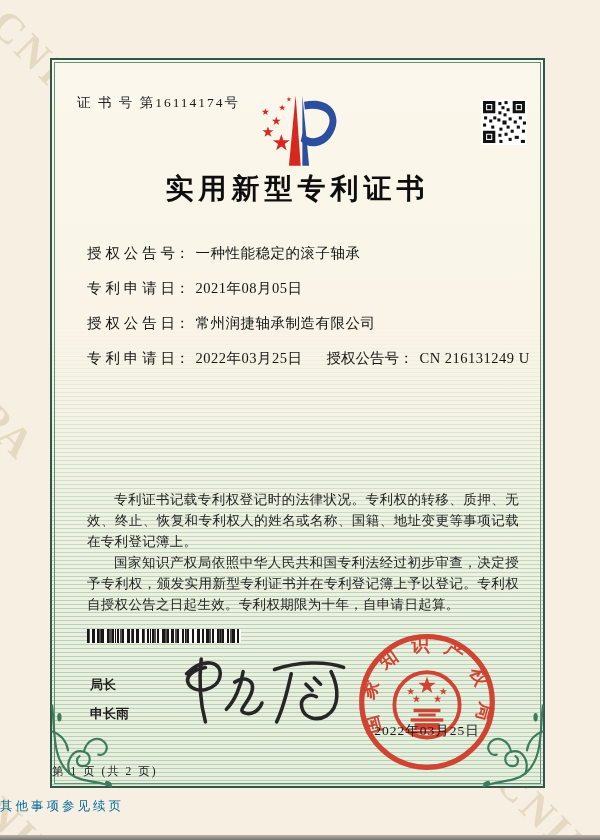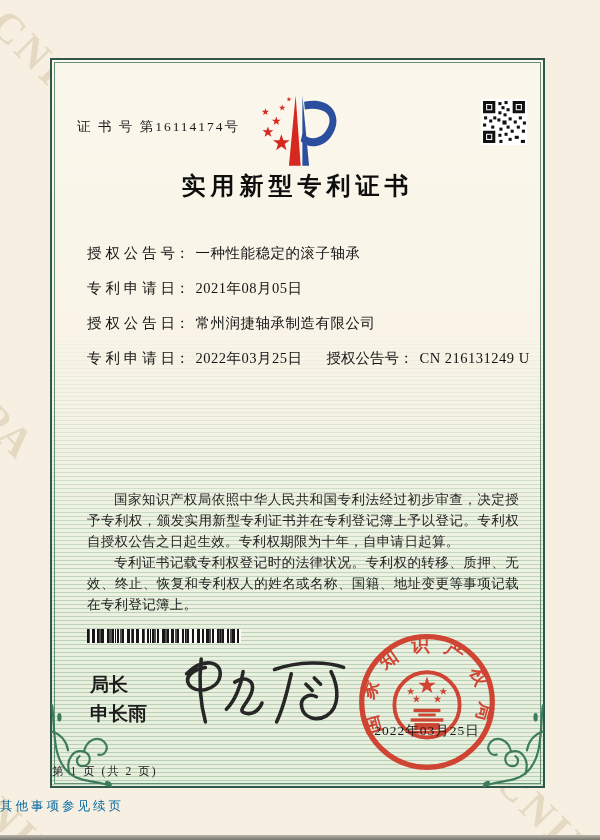--- a/index.html
+++ b/index.html
@@ -25,42 +25,42 @@
   .frame::before{ 
     content:"";position:absolute;inset:0;
     background:repeating-linear-gradient(180deg,rgba(96,150,110,0.35) 0 1px,rgba(0,0,0,0) 1px 4px);
     -webkit-mask-image:linear-gradient(180deg,transparent 0 36%,rgba(0,0,0,.55) 55%,#000 75%);
     mask-image:linear-gradient(180deg,transparent 0 36%,rgba(0,0,0,.55) 55%,#000 75%);
   }
   .frame::after{ 
     content:"";position:absolute;inset:2px;border:1px solid #628f77;pointer-events:none;
   }
   .abs{position:absolute;z-index:2;}
-  .cert-number{left:25px;top:34px;font-size:13.5px;letter-spacing:2px;color:#1c1c1c;margin-top:24px;}
+  .cert-number{left:25px;top:34px;font-size:13.5px;letter-spacing:2px;color:#1c1c1c;}
   .logo{left:205px;top:30px;width:84px;height:80px;}
   .qr{left:429px;top:39px;width:46px;height:46px;}
   .title{left:0;top:110px;width:100%;text-align:center;
-    font-size:24px;font-weight:bold;letter-spacing:5px;color:#0e0e0e;}
+    font-size:28px;font-weight:bold;letter-spacing:5px;color:#0e0e0e;}
   .fields{left:35px;top:182px;width:445px;font-size:14.5px;color:#141414;}
   .frow{height:35px;line-height:22px;white-space:nowrap;}
   .flabel{display:inline-block;width:88px;text-align:justify;text-align-last:justify;vertical-align:top;}
   .fcolon{display:inline-block;margin-right:6px;}
   .fvalue{letter-spacing:.5px;}
   .grant2{margin-left:24px;}
   .paras{left:35px;top:429px;width:432px;font-size:13.5px;line-height:21px;color:#242424;text-align:justify;}
   .paras p{margin:0;text-indent:2em;letter-spacing:.3px;}
   .barcode{
     left:35px;top:569px;width:154px;height:14px;background-color:#fbfaf6;
     background-image:
       repeating-linear-gradient(90deg,#161616 0 2px,transparent 2px 5px),
       repeating-linear-gradient(90deg,#161616 0 1px,transparent 1px 7px),
       repeating-linear-gradient(90deg,rgba(40,40,40,.8) 0 3px,transparent 3px 11px);
   }
   .director{left:38px;top:610px;font-family:"Liberation Sans","DejaVu Sans",sans-serif;
-    font-weight:600;font-size:19px;color:#1d1d1d;line-height:29px;}
+    font-weight:600;font-size:13px;color:#1d1d1d;line-height:29px;}
   .signature{left:122px;top:586px;width:178px;height:90px;}
   .seal{left:303px;top:570px;width:144px;height:144px;opacity:.9;}
   .seal-date{left:303px;top:662px;width:144px;text-align:center;
     font-size:13.5px;color:#1b1b1b;letter-spacing:1px;z-index:3;}
   .page-info{left:0;top:704px;width:100%;text-align:left;font-size:11.5px;color:#222;letter-spacing:2px;}
   .continuation{position:absolute;left:0;top:798px;width:100%;text-align:left;
     font-size:12.5px;color:#0369a1;letter-spacing:3px;z-index:2;}
   .ornament{position:absolute;width:72px;height:92px;z-index:3;}
   .orn-bl{left:-7px;bottom:-6px;}
   .orn-br{right:-7px;bottom:-6px;transform:scaleX(-1);}
@@ -150,22 +150,22 @@
     </div>
     <div class="frow">
       <span class="flabel">授权公告日</span><span class="fcolon">：</span><span class="fvalue">常州润捷轴承制造有限公司</span>
     </div>
     <div class="frow">
       <span class="flabel">专利申请日</span><span class="fcolon">：</span><span class="fvalue">2022年03月25日</span><span class="grant2"></span><span>授权公告号</span><span class="fcolon">：</span><span class="fvalue">CN 216131249 U</span>
     </div>
   </div>
 
   <div class="abs paras">
+    <p>专利证书记载专利权登记时的法律状况。专利权的转移、质押、无效、终止、恢复和专利权人的姓名或名称、国籍、地址变更等事项记载在专利登记簿上。</p>
     <p>国家知识产权局依照中华人民共和国专利法经过初步审查，决定授予专利权，颁发实用新型专利证书并在专利登记簿上予以登记。专利权自授权公告之日起生效。专利权期限为十年，自申请日起算。</p>
-    <p>专利证书记载专利权登记时的法律状况。专利权的转移、质押、无效、终止、恢复和专利权人的姓名或名称、国籍、地址变更等事项记载在专利登记簿上。</p>
   </div>
 
   <div class="abs barcode"></div>
 
   <div class="abs director">
     <div>局长</div>
     <div>申长雨</div>
   </div>
 
   <svg class="abs signature" viewBox="0 0 170 85">

